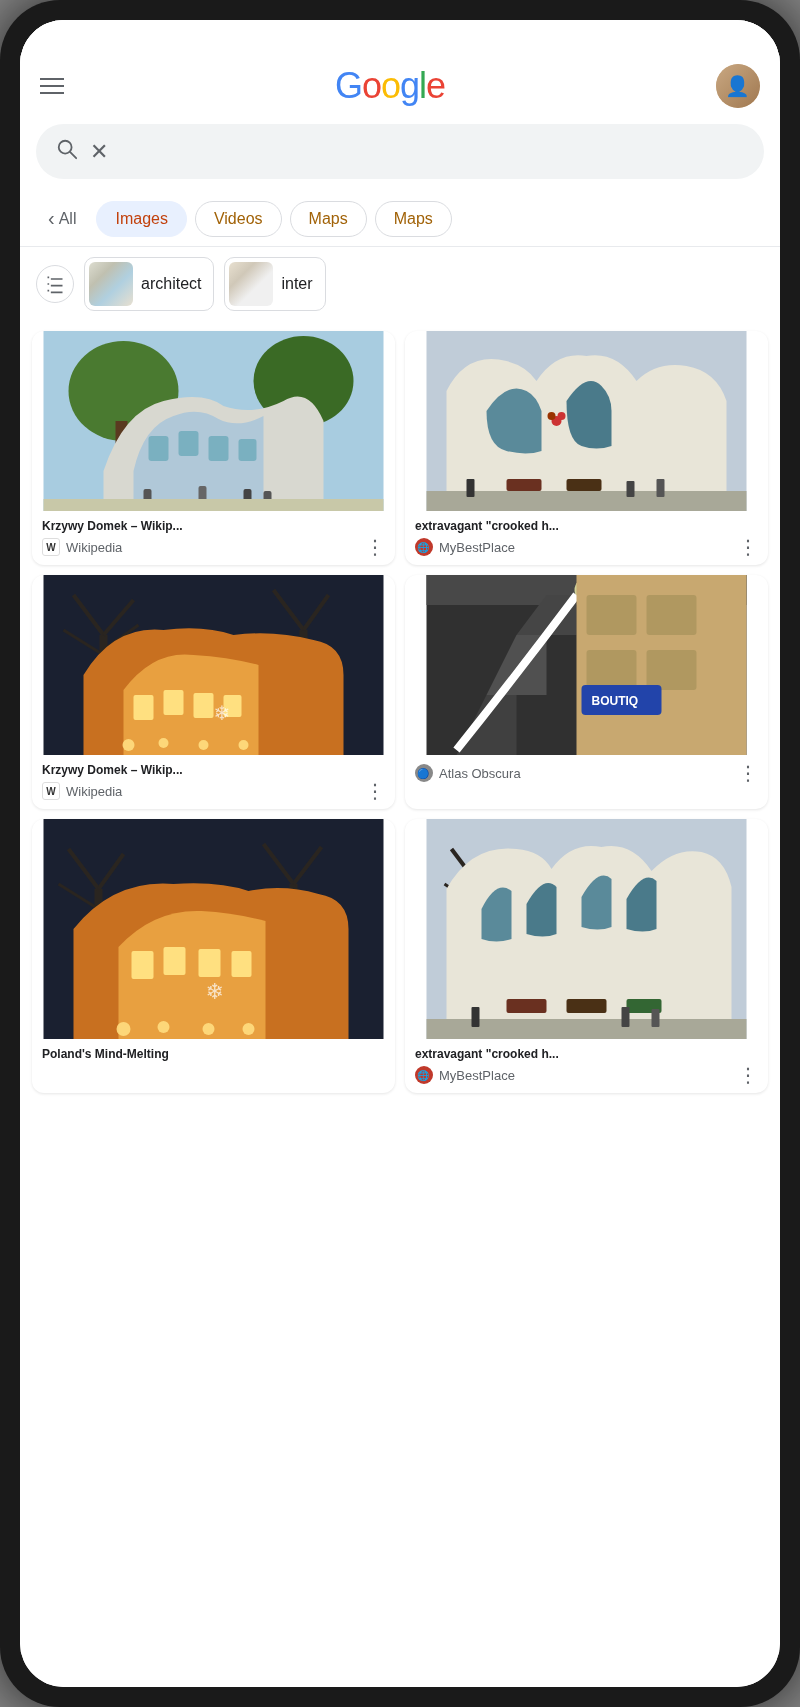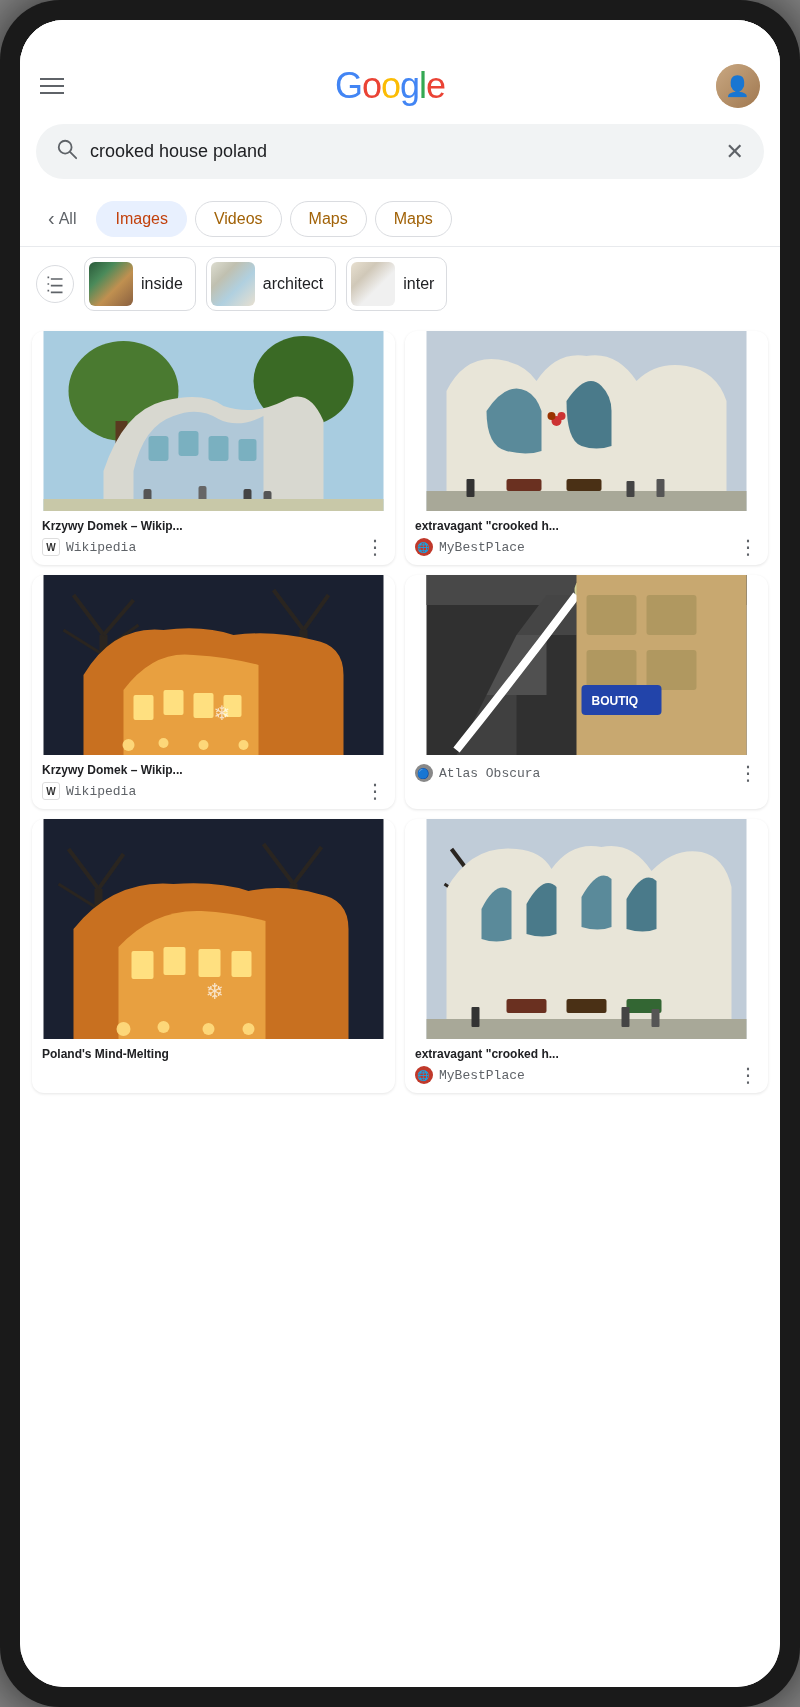--- a/index.html
+++ b/index.html
@@ -276,21 +276,20 @@
       font-weight: 700;
     }
     .wikipedia-favicon {
       background: #fff;
       border: 1px solid #ddd;
       color: #333;
     }
     .source-name {
       font-size: 13px;
       color: #5f6368;
-      font-family: Liberation Mono, monospace;
     }
     .more-btn {
       font-size: 20px;
       color: #5f6368;
       cursor: pointer;
       line-height: 1;
     }
 
     
     .thumb-inside {
@@ -336,21 +335,20 @@
       </div>
 
       <div class="search-bar-wrapper">
         <div class="search-bar">
           <span class="search-icon-wrap">
             <svg width="22" height="22" viewBox="0 0 24 24" fill="none">
               <circle cx="10" cy="10" r="7" stroke="#5f6368" stroke-width="2"></circle>
               <line x1="15.5" y1="15.5" x2="22" y2="22" stroke="#5f6368" stroke-width="2" stroke-linecap="round"></line>
             </svg>
           </span>
-          <span class="search-input-text">crooked house poland</span>
           <span class="close-icon">✕</span>
         </div>
       </div>
 
       <div class="tab-bar">
         <div class="tab-all">
           <span style="font-size:20px; color:#5f6368;">‹</span>
           <span>All</span>
         </div>
         <div class="tab-item active">
@@ -367,24 +365,20 @@
         </div>
       </div>
 
       <div class="filter-row">
         <div class="filter-tune-btn">
           <svg width="20" height="20" viewBox="0 0 24 24" fill="#5f6368">
             <path d="M3 5h2V3H3v2zm0 8h2v-2H3v2zm0 8h2v-2H3v2zm4-16v2h14V5H7zm0 10h14v-2H7v2zm0 8h14v-2H7v2z"></path>
           </svg>
         </div>
 
-        <div class="filter-chip">
-          <div class="chip-thumb thumb-inside"></div>
-          <span class="chip-label">inside</span>
-        </div>
 
         <div class="filter-chip">
           <div class="chip-thumb thumb-architect"></div>
           <span class="chip-label">architect</span>
         </div>
 
         <div class="filter-chip">
           <div class="chip-thumb thumb-inter"></div>
           <span class="chip-label">inter</span>
         </div>

